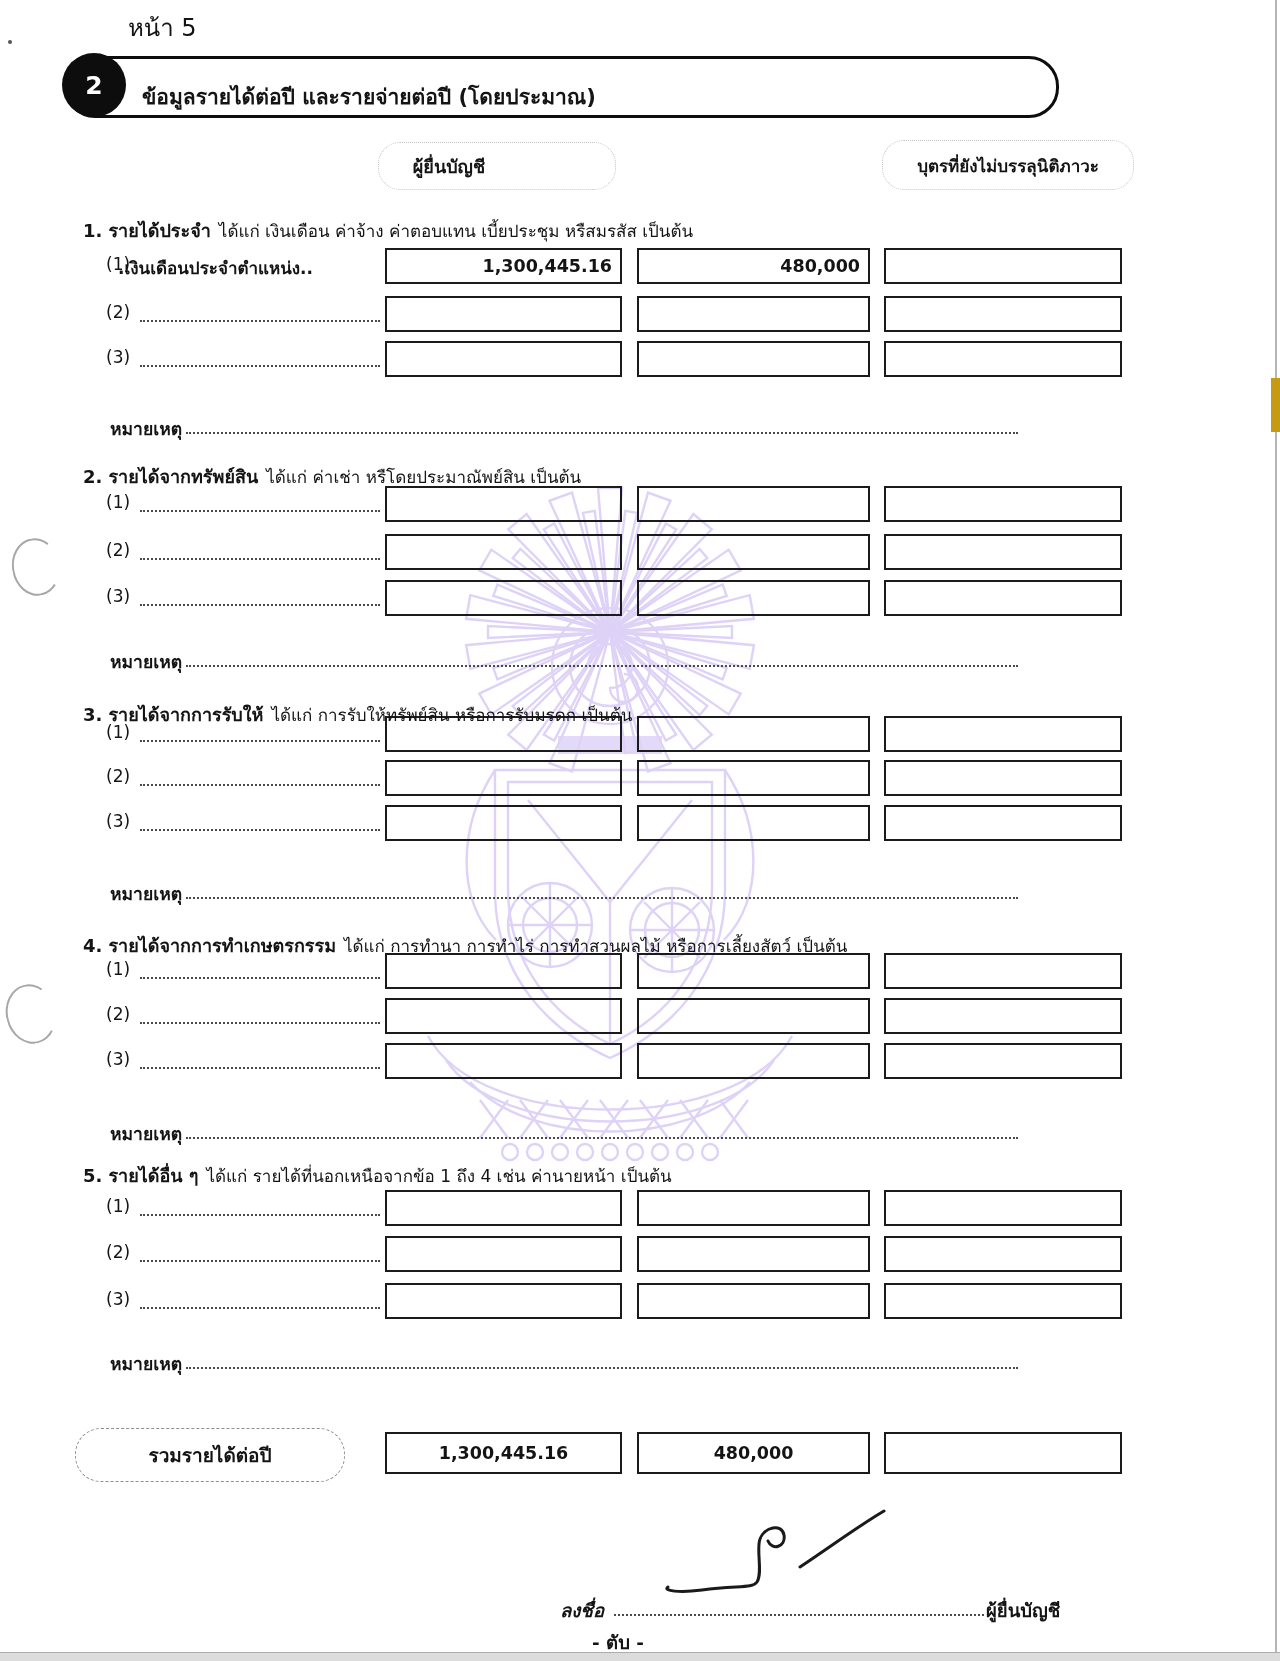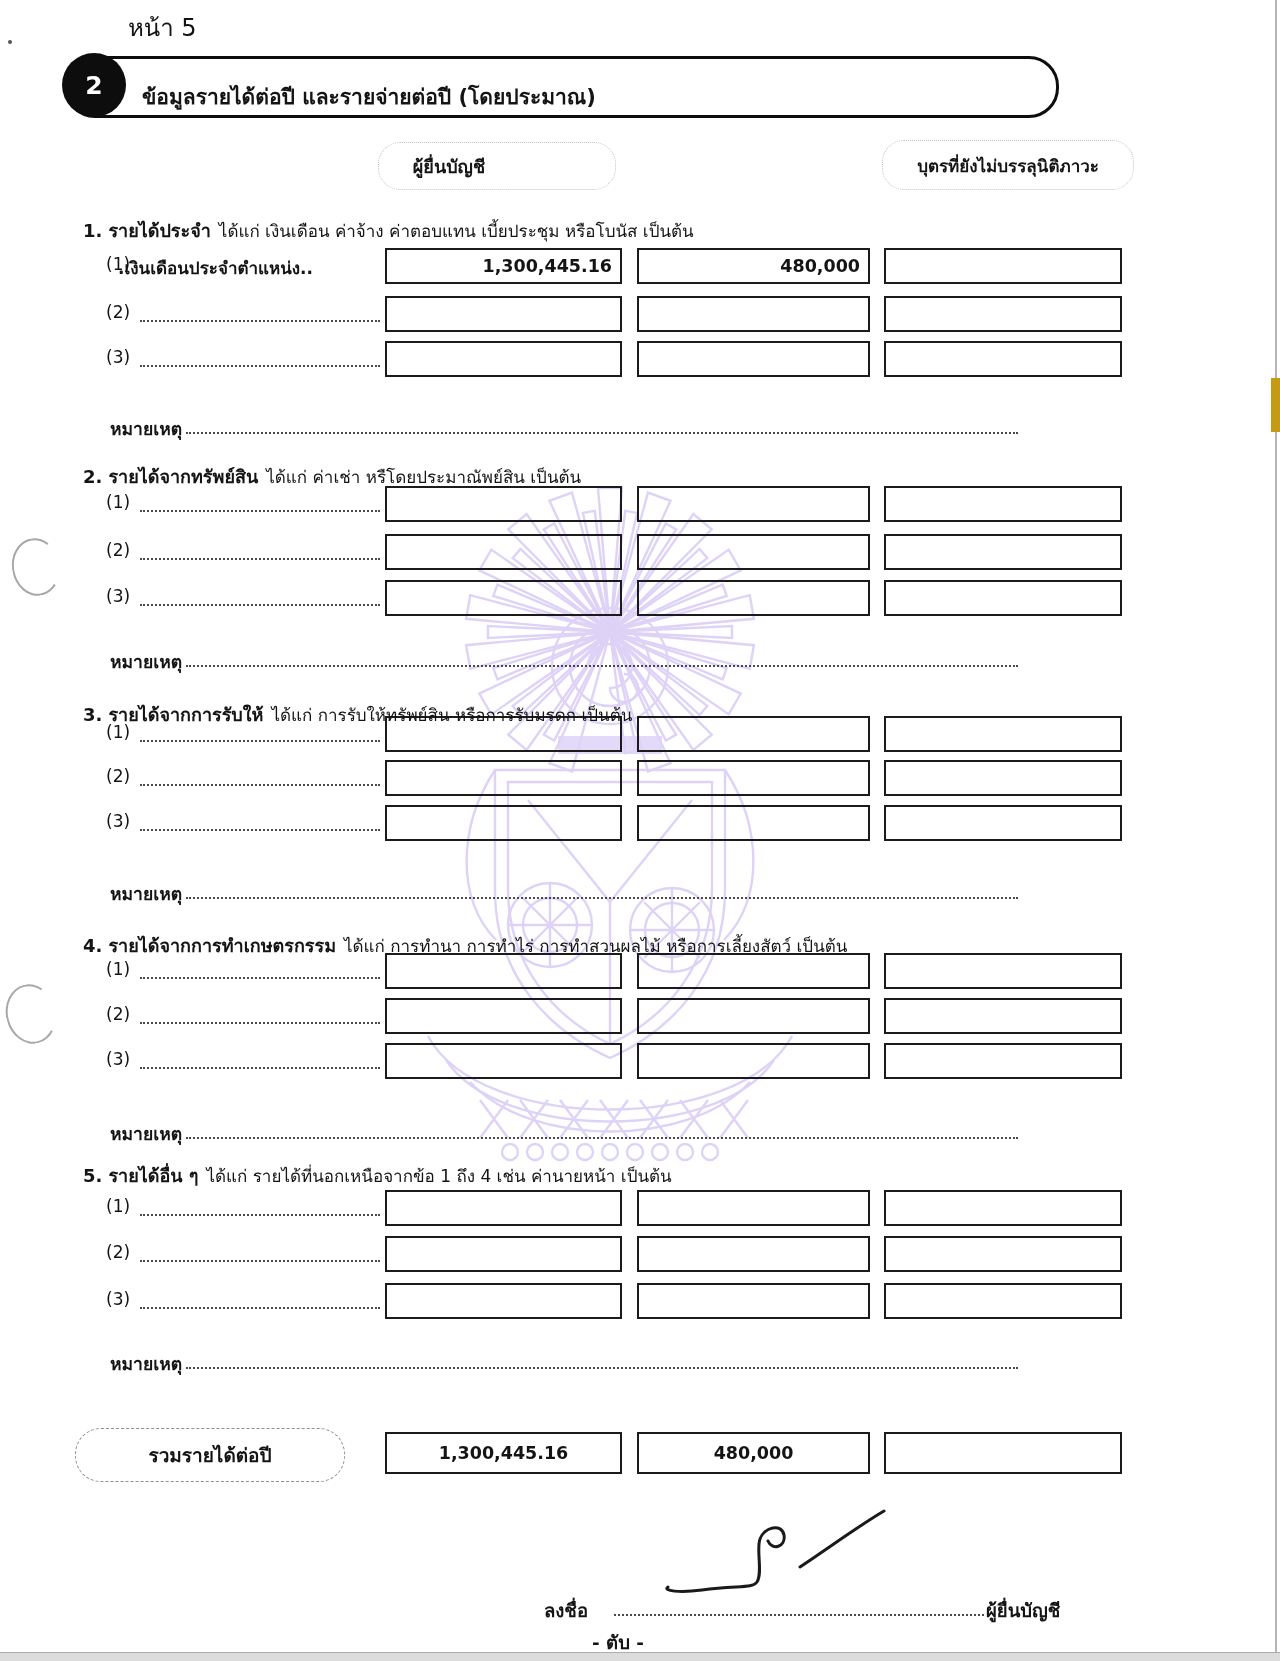--- a/index.html
+++ b/index.html
@@ -150,21 +150,21 @@
   <div class="title-text">ข้อมูลรายได้ต่อปี และรายจ่ายต่อปี (โดยประมาณ)</div>
 
   <div class="pill pill-faint" style="left:378px;top:142px;width:236px;height:46px;">
     <span class="col-head" style="margin-right:96px;">ผู้ยื่นบัญชี</span>
   </div>
   <div class="pill pill-faint" style="left:882px;top:140px;width:250px;height:48px;">
     <span class="col-head" style="font-size:17px;">บุตรที่ยังไม่บรรลุนิติภาวะ</span>
   </div>
 
   <div id="form-root">
-      <div class="sec-head" style="top:216px;"><span class="num">1.</span><span class="ttl" style="margin-left:6px;">รายได้ประจำ</span><span style="margin-left:8px;font-size:17px;">ได้แก่ เงินเดือน ค่าจ้าง ค่าตอบแทน เบี้ยประชุม หรือโบนัส เป็นต้น</span></div>
+      <div class="sec-head" style="top:216px;"><span class="num">1.</span><span class="ttl" style="margin-left:6px;">รายได้ประจำ</span><span style="margin-left:8px;font-size:17px;">ได้แก่ เงินเดือน ค่าจ้าง ค่าตอบแทน เบี้ยประชุม หรืสมรสัส เป็นต้น</span></div>
       <div class="row-label" style="top:254px;">(1)</div>
       <div class="item-text" style="left:118px;top:254px;">.เงินเดือนประจำตำแหน่ง..</div>
       <div class="fbox" style="left:385px;top:248px;width:237px;">1,300,445.16</div>
       <div class="fbox" style="left:637px;top:248px;width:233px;">480,000</div>
       <div class="fbox" style="left:884px;top:248px;width:238px;"></div>
       <div class="row-label" style="top:302px;">(2)</div>
       <div class="dotline" style="left:140px;top:304px;width:240px;height:16px;"></div>
       <div class="fbox" style="left:385px;top:296px;width:237px;"></div>
       <div class="fbox" style="left:637px;top:296px;width:233px;"></div>
       <div class="fbox" style="left:884px;top:296px;width:238px;"></div>
@@ -251,18 +251,18 @@
 
   <div class="total-pill">รวมรายได้ต่อปี</div>
   <div class="fbox center" style="left:385px;top:1432px;width:237px;height:42px;">1,300,445.16</div>
   <div class="fbox center" style="left:637px;top:1432px;width:233px;height:42px;">480,000</div>
   <div class="fbox center" style="left:884px;top:1432px;width:238px;height:42px;"></div>
 
   <svg class="sig" style="left:660px;top:1505px;" width="270" height="100" viewBox="0 0 270 100">
     <path d="M8 82 C2 86 20 88 42 85 C78 80 92 84 97 77 C103 68 96 44 100 34 C104 22 122 18 124 30 C126 42 112 46 108 36" stroke="#1a1a1a" stroke-width="3" fill="none" stroke-linecap="round"></path>
     <path d="M140 62 C170 42 200 20 224 6" stroke="#1a1a1a" stroke-width="3" fill="none" stroke-linecap="round"></path>
   </svg>
-  <div class="sig-text" style="left:544px;top:1596px;">ลงชื่อ</div>
+  <div class="sig-text" style="left:560px;top:1596px;font-style:italic;">ลงชื่อ</div>
   <div class="dotline" style="left:614px;top:1596px;width:370px;height:18px;"></div>
   <div class="sig-text" style="left:986px;top:1596px;">ผู้ยื่นบัญชี</div>
   <div class="sig-text" style="left:578px;top:1628px;width:80px;text-align:center;">- ตับ -</div>
 
 </div>
 
 </body></html>

